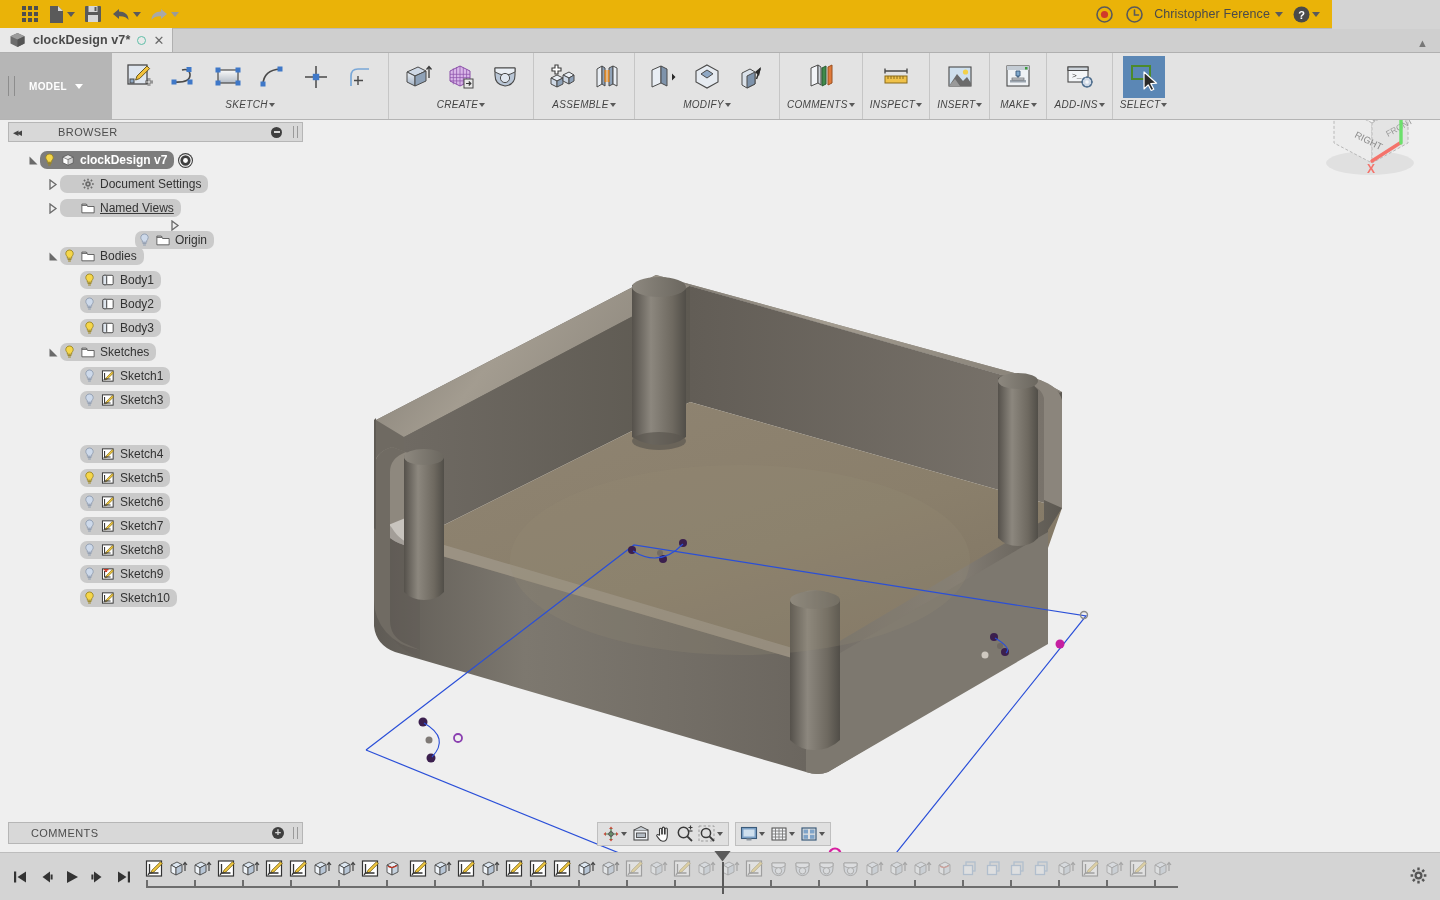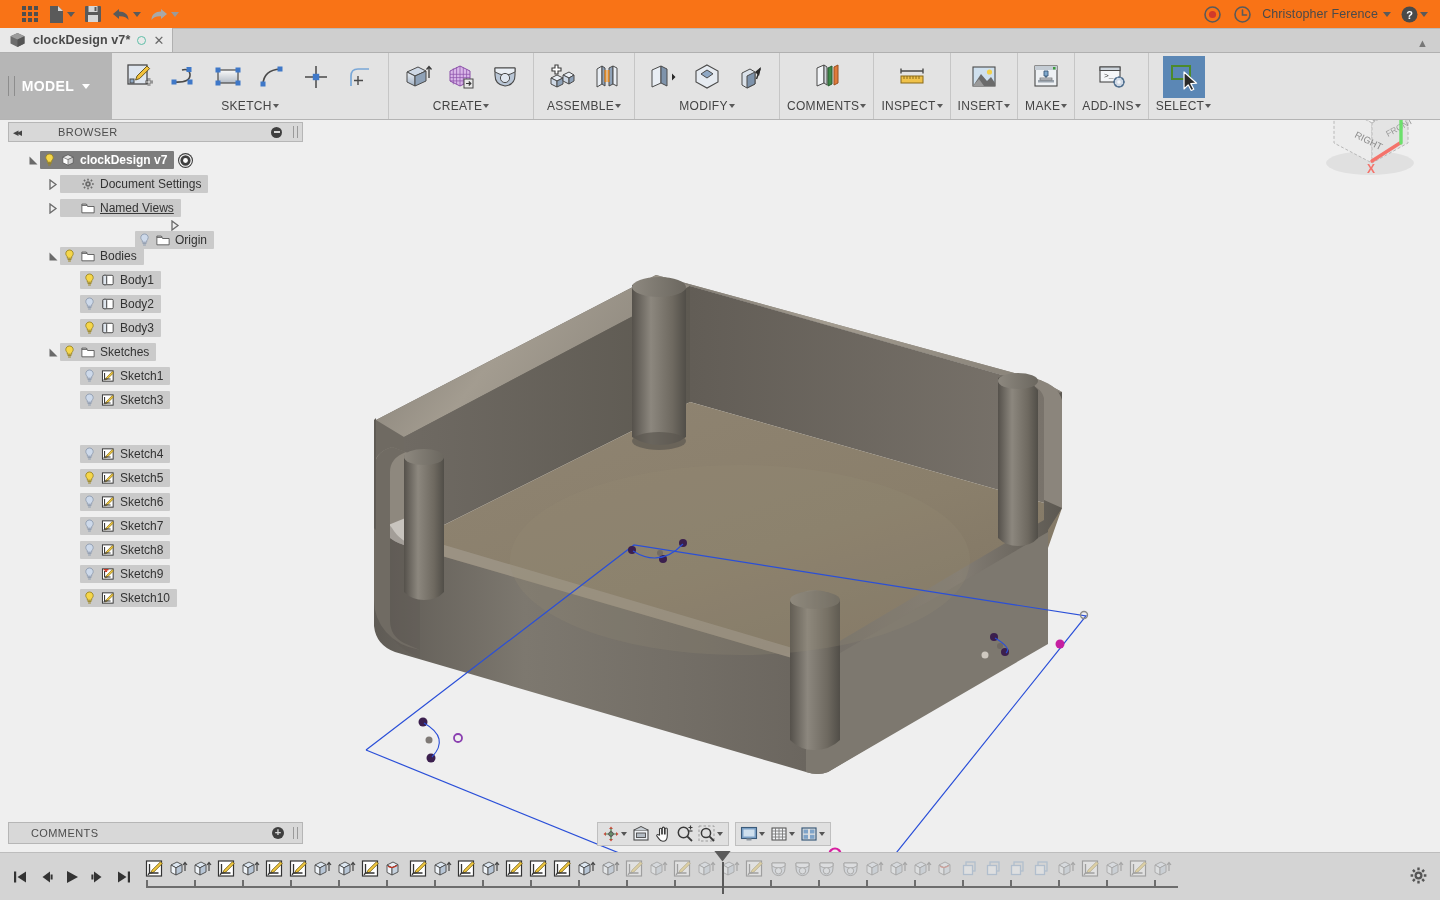--- a/index.html
+++ b/index.html
@@ -7,22 +7,22 @@
     width: 1440px; height: 900px;
     font-family: "Liberation Sans", sans-serif;
     background: #d4d4d4;
     overflow: hidden;
     -webkit-font-smoothing: antialiased;
   }
   #app { position: relative; width: 1440px; height: 900px; }
 
   
   .appbar {
-    position: absolute; left: 0; top: 0; width: 1440px; height: 29px;
-    background: #f97316;
+    position: absolute; left: 0; top: 0; width: 1332px; height: 29px;
+    background: #eab308;
     border-bottom: 1px solid #b9b9b9;
     display: flex; align-items: center; padding-left: 10px;
   }
   .appbar-left { display: flex; align-items: center; gap: 0px; padding-left: 6px; }
   .appbar-right { margin-left: auto; display: flex; align-items: center; gap: 2px; padding-right: 8px; }
   .abtn {
     height: 27px; min-width: 28px; display: flex; align-items: center; justify-content: center;
     gap: 2px; padding: 0 4px; cursor: default;
   }
   .caret { width:0;height:0;border-left:4px solid transparent;border-right:4px solid transparent;border-top:5px solid #5a5a5a; }
@@ -54,29 +54,29 @@
     position:absolute; left:0; top:53px; width:1440px; height:67px;
     background:#e3e3e3; border-bottom:1px solid #b4b4b4;
     display:flex; align-items:stretch;
   }
   .model-chip {
     width:112px; background:#b6b6b6; display:flex; align-items:center; justify-content:center;
     gap:8px; cursor:default; position:relative;
   }
   .model-chip .grip { position:absolute; left:8px; top:50%; transform:translateY(-50%);
     width:7px; height:20px; border-left:1px solid #8d8d8d; border-right:1px solid #8d8d8d; }
-  .model-chip .lbl { font-size:14px; font-weight:bold; color:#fff; letter-spacing:.4px; }
+  .model-chip .lbl { font-size:10px; font-weight:bold; color:#fff; letter-spacing:.4px; }
   .model-chip .caret { border-top-color:#fff; }
 
   .rgroup { display:flex; flex-direction:column; align-items:center; justify-content:flex-start;
             padding:3px 7px 0 7px; border-right:1px solid #c6c6c6; position:relative; }
   .rgroup:last-child { border-right:none; }
   .rg-icons { display:flex; align-items:flex-start; gap:2px; height:44px; }
-  .rg-label { font-size:12px; color:#444; letter-spacing:.3px; display:flex; align-items:center; gap:1px;
-              margin-top:-1px; white-space:nowrap; }
+  .rg-label { font-size:10px; color:#444; letter-spacing:.3px; display:flex; align-items:center; gap:1px;
+              margin-top:-1px; white-space:nowrap;font-style:italic; }
   .rg-label .caret { border-top-width:4px; border-left-width:3px; border-right-width:3px; }
   .ricon { width:42px; height:42px; display:flex; align-items:center; justify-content:center; cursor:default; }
   .ricon.sel { background:#5b87b5; }
   .rgroup.noborder { border-right:none; }
 
   
   .browser-head {
     position:absolute; left:8px; top:122px; width:295px; height:20px;
     background:#d8d8d8; border:1px solid #b6b6b6;
     display:flex; align-items:center; padding:0 4px; gap:8px;
@@ -84,21 +84,21 @@
   .bh-arrows { color:#444; font-size:11px; letter-spacing:-2px; }
   .bh-title { font-size:11px; color:#4d4d4d; letter-spacing:.4px;margin-left:30px; }
   .bh-minus { margin-left:auto; width:11px;height:11px;border-radius:50%;background:#3f3f3f;
               display:flex;align-items:center;justify-content:center; }
   .bh-minus i { width:6px;height:1.6px;background:#d8d8d8;display:block; }
   .bh-grip { width:5px;height:12px;border-left:1px solid #9a9a9a;border-right:1px solid #9a9a9a; margin-left:3px; }
 
   .tree { position:absolute; left:8px; top:148px; width:295px; }
   .trow { display:flex; align-items:center; height:24px; font-size:12px; color:#3a3a3a; cursor:default; }
   .trow .disc { width:14px; display:flex; align-items:center; justify-content:center; }
-  .tchip { display:flex; align-items:center; gap:5px; background:#cacaca; padding:2px 7px 2px 3px; border-radius:1px; }
+  .tchip { display:flex; align-items:center; gap:5px; background:#cacaca; padding:2px 7px 2px 3px; border-radius:7px; }
   .tchip.root { background:#7d7d7d; }
   .tchip.root .tlabel { color:#fff; font-weight:bold; }
   .tlabel { font-size:12px; color:#333; white-space:nowrap; }
   .bulb { width:13px; height:14px; display:block; }
   .ficon { width:14px; height:12px; display:block; }
 
   
   .viewport { position:absolute; left:0; top:120px; width:1440px; height:732px; background:#efefef; overflow:hidden; }
   .viewcube { position:absolute; right:8px; top:-55px; width:120px; height:130px; }
 

